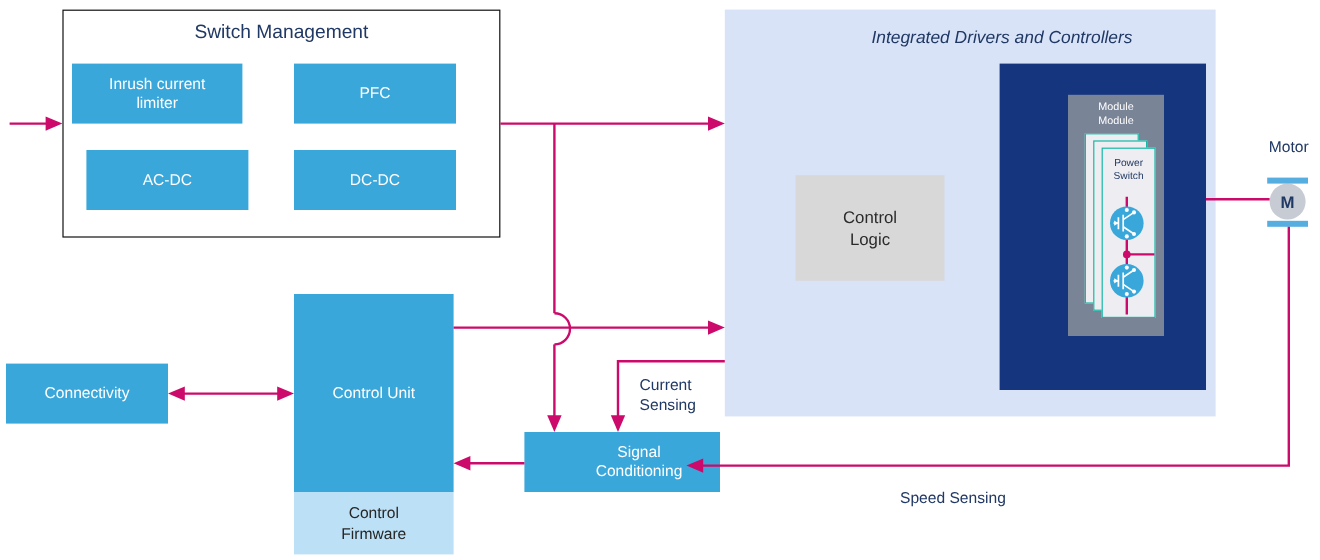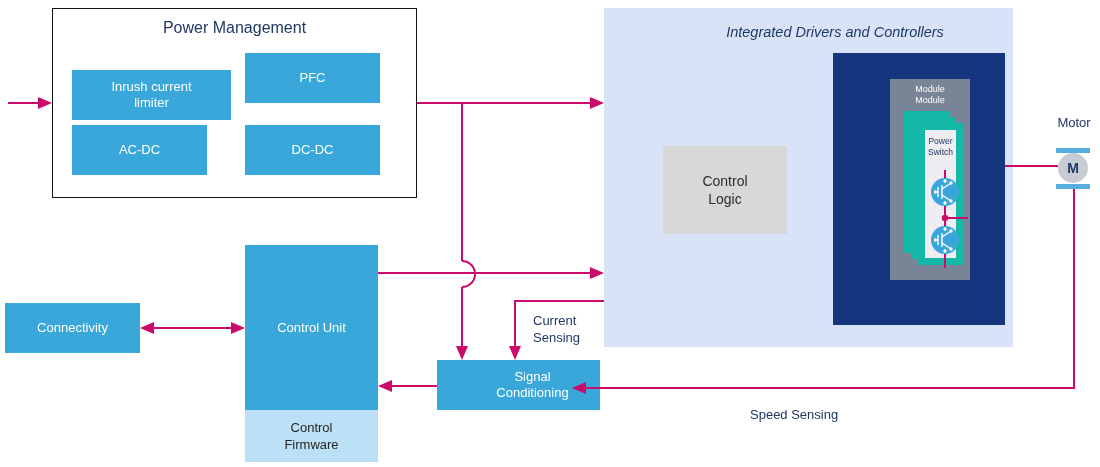--- a/index.html
+++ b/index.html
@@ -38,21 +38,21 @@
     position:absolute;background:var(--gray-box);color:#2b2b2b;
     display:flex;align-items:center;justify-content:center;text-align:center;
     font-size:14px;line-height:18px;
   }
   .module{
     position:absolute;background:var(--module-gray);color:#fff;
     text-align:center;font-size:9px;line-height:11px;
   }
   .module .mlbl{display:inline-block;max-width:48px;margin-top:5px;}
   .card{
-    position:absolute;background:var(--card);border:7px solid #14b8a6;box-sizing:border-box;
+    position:absolute;background:var(--card);border:1px solid #14b8a6;box-sizing:border-box;
   }
   .cardlbl{
     position:absolute;left:0;right:0;top:6px;text-align:center;
     color:var(--text-navy);font-size:8.5px;line-height:11px;
   }
   .cardlbl span{display:inline-block;max-width:40px;}
   .firm{
     position:absolute;background:var(--firmware);color:#262626;
     display:flex;align-items:center;justify-content:center;text-align:center;
     font-size:13px;line-height:17px;
@@ -126,23 +126,23 @@
             <circle cx="20" cy="121" r="1.7"></circle>
           <circle cx="26" cy="101" r="1.7"></circle>
             <circle cx="26" cy="119" r="1.7"></circle>
         </g>
       </g>
       <circle cx="20" cy="88" r="3.2" fill="#CC0A6B"></circle>
     </svg>
   </div>
 
   <div class="outline-box" style="left:52px;top:8px;width:365px;height:190px;"></div>
-  <div class="title" style="left:52px;top:19px;width:365px;font-size:16px;">Power Management</div>
-
-  <div class="blk" style="left:72px;top:53px;width:159px;height:50px;margin-top:17px;">
+  <div class="title" style="left:52px;top:19px;width:365px;font-size:16px;">Switch Management</div>
+
+  <div class="blk" style="left:60px;top:53px;width:142px;height:50px;">
     <span style="max-width:105px;">Inrush current limiter</span>
   </div>
   <div class="blk" style="left:245px;top:53px;width:135px;height:50px;">
     <span>PFC</span>
   </div>
   <div class="blk" style="left:72px;top:125px;width:135px;height:50px;">
     <span>AC-DC</span>
   </div>
   <div class="blk" style="left:245px;top:125px;width:135px;height:50px;">
     <span>DC-DC</span>

